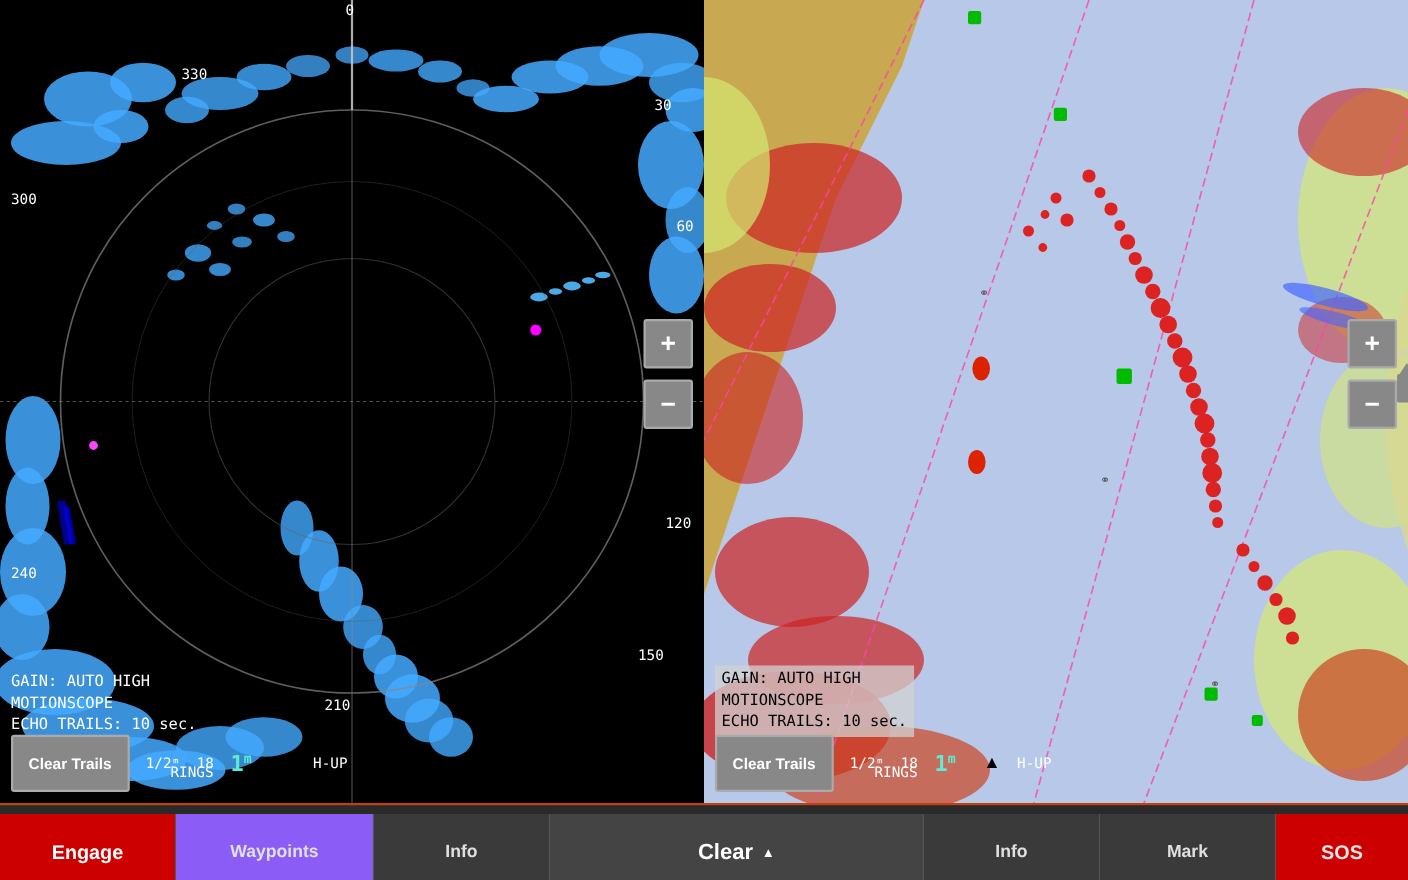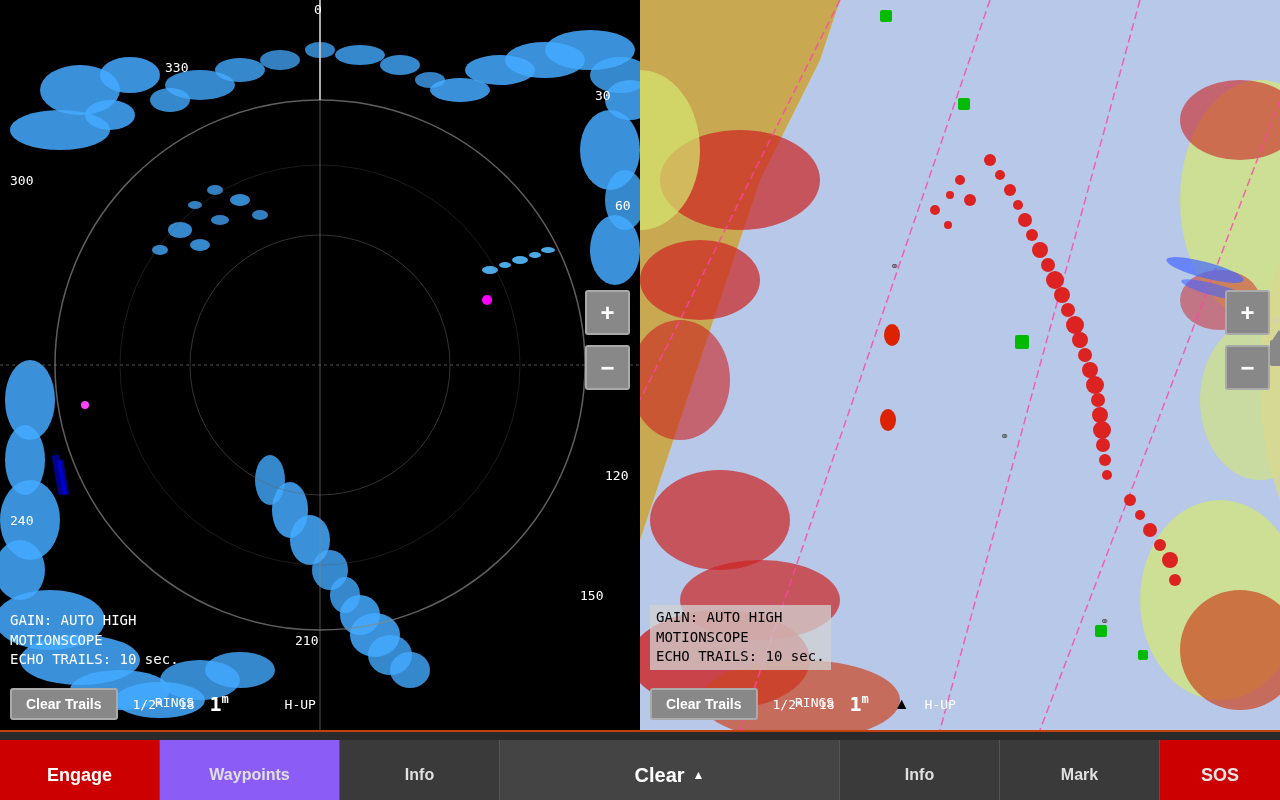--- a/index.html
+++ b/index.html
@@ -122,35 +122,35 @@
       display: flex;
       align-items: center;
       padding: 0 10px;
       gap: 15px;
     }
 
     .clear-trails-btn {
       background: #888;
       border: 2px solid #aaa;
       color: white;
-      padding: 6px 14px;
+      padding: 16px 14px;
       font-size: 14px;
       font-weight: bold;
       cursor: pointer;
       border-radius: 3px;
     }
 
     .radar-scale-text {
       color: white;
       font-size: 13px;
       font-family: monospace;
     }
 
     .radar-scale-large {
-      color: #ffffff;
+      color: #5eead4;
       font-size: 20px;
       font-weight: bold;
       font-family: monospace;
     }
 
     
     .zoom-btn {
       position: absolute;
       right: 10px;
       width: 45px;

